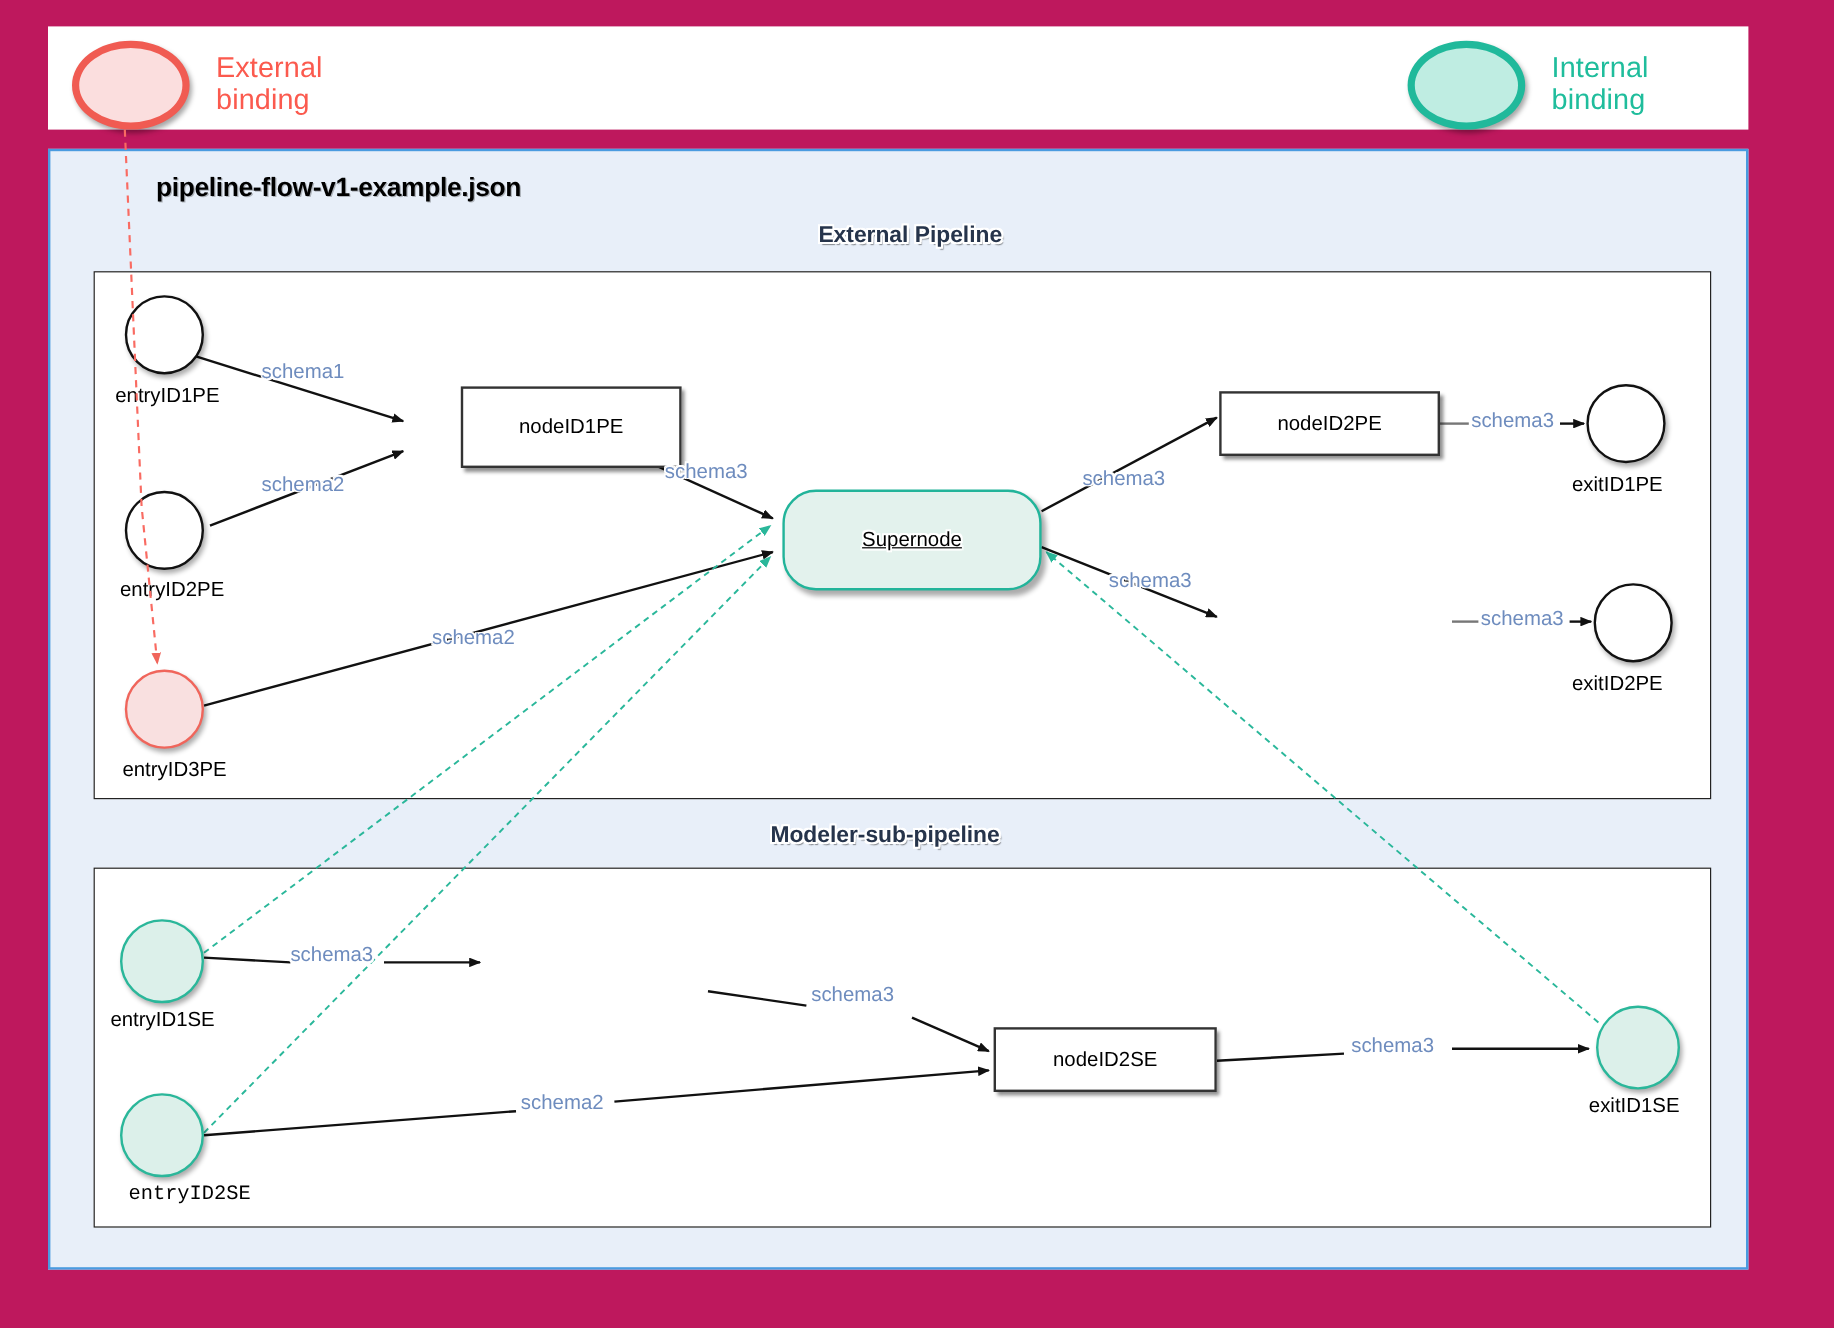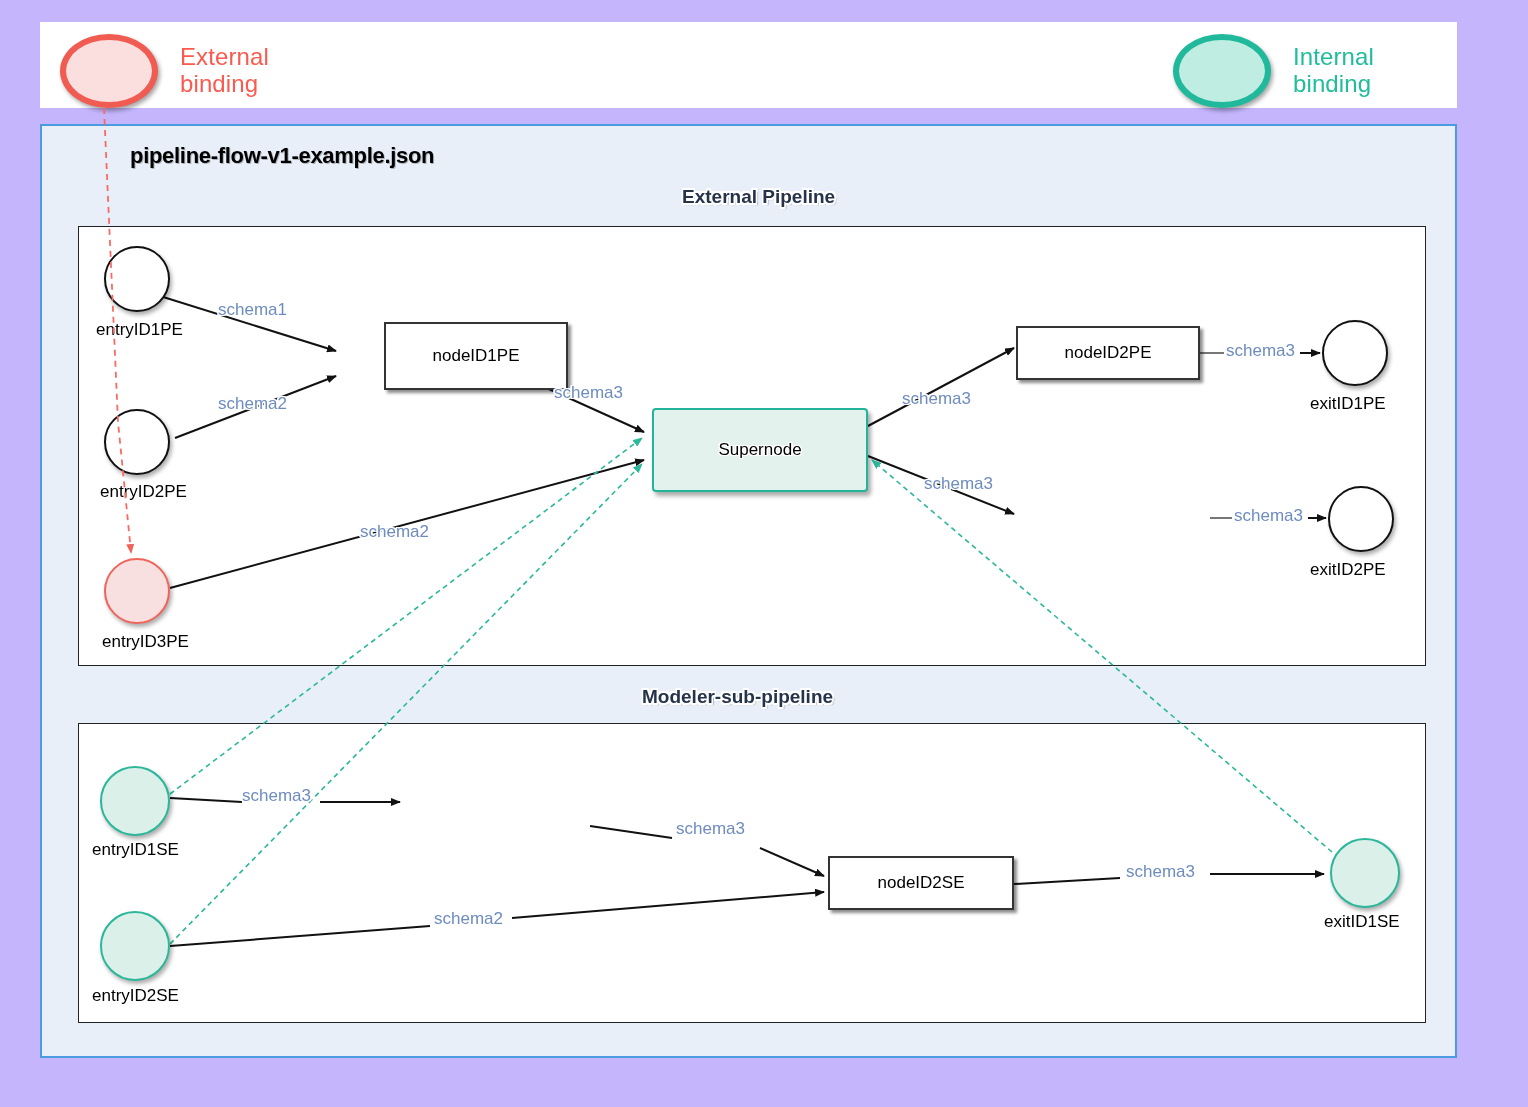--- a/index.html
+++ b/index.html
@@ -1,21 +1,21 @@
 <!DOCTYPE html>
 <html><head>
 <meta charset="utf-8">
 <title>pipeline-flow-v1-example.json</title>
 <style>
   html,body{margin:0;padding:0;background:#000;}
   body{
     width:1528px;height:1107px;position:relative;overflow:hidden;
     font-family:"Liberation Sans", sans-serif;
   }
-  #root{position:absolute;inset:0;background:#c4b5fd;}
+  #root{position:absolute;inset:0;background:#be185d;}
 
   
   .legend{
     position:absolute;left:40px;top:22px;width:1417px;height:86px;
     background:#ffffff;
   }
   .legend-item{position:absolute;display:flex;align-items:center;}
   .legend-ellipse{
     width:86px;height:62px;border-radius:50%;
     box-shadow:2px 3px 4px rgba(0,0,0,.35);
@@ -70,23 +70,23 @@
   .circle-plain{background:#ffffff;border:2px solid #111;}
   .circle-ext{background:#F9E0E0;border:2px solid #F0655B;}
   .circle-int{background:#DCF0EA;border:2.5px solid #2AB79A;}
 
   .rect{
     background:#ffffff;border:2px solid #333;
     box-shadow:3px 3px 3px rgba(0,0,0,.45);
     display:flex;align-items:center;justify-content:center;
   }
   .supernode{
-    background:#E3F2ED;border:2.5px solid #22B49A;border-radius:4px;
+    background:#E3F2ED;border:2.5px solid #22B49A;border-radius:28px;
     box-shadow:3px 4px 4px rgba(0,0,0,.33);
-    display:flex;align-items:center;justify-content:center;
+    display:flex;align-items:center;justify-content:center;text-decoration:underline;
   }
 
   .node-text{
     font-size:17px;color:#000;white-space:nowrap;
     text-shadow:
       1.4px 0 0 #fff,-1.4px 0 0 #fff,0 1.4px 0 #fff,0 -1.4px 0 #fff,
       1.4px 1.4px 0 #fff,-1.4px -1.4px 0 #fff,1.4px -1.4px 0 #fff,-1.4px 1.4px 0 #fff;
   }
   .node-caption{
     position:absolute;font-size:17px;color:#000;white-space:nowrap;
@@ -211,21 +211,21 @@
     <div class="node circle circle-plain" style="left:1280px;top:194px;width:66px;height:66px;"></div>
     <div class="node-caption" style="left:1268px;top:268px;">exitID1PE</div>
 
     <div class="node circle circle-plain" style="left:1286px;top:360px;width:66px;height:66px;"></div>
     <div class="node-caption" style="left:1268px;top:434px;">exitID2PE</div>
 
     <div class="node circle circle-int" style="left:58px;top:640px;width:70px;height:70px;"></div>
     <div class="node-caption" style="left:50px;top:714px;">entryID1SE</div>
 
     <div class="node circle circle-int" style="left:58px;top:785px;width:70px;height:70px;"></div>
-    <div class="node-caption" style="left:50px;top:860px;">entryID2SE</div>
+    <div class="node-caption" style="left:65px;top:860px;font-family:Liberation Mono, monospace;">entryID2SE</div>
 
 
     <div class="node rect" style="left:786px;top:730px;width:186px;height:54px;">
       <span class="node-text">nodeID2SE</span>
     </div>
 
     <div class="node circle circle-int" style="left:1288px;top:712px;width:70px;height:70px;"></div>
     <div class="node-caption" style="left:1282px;top:786px;">exitID1SE</div>
 
     <div class="link-label" style="left:176px;top:174px;">schema1</div>

